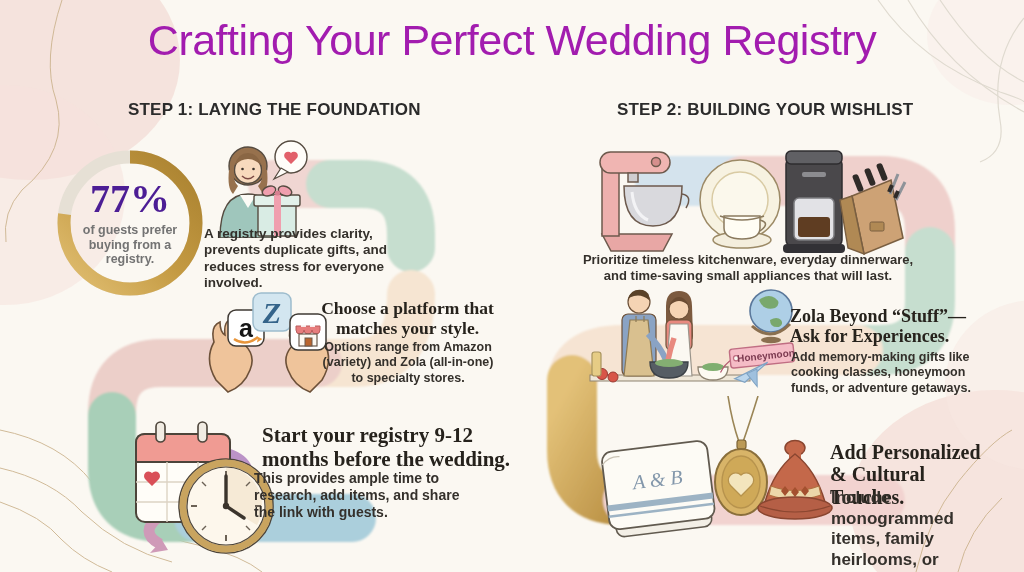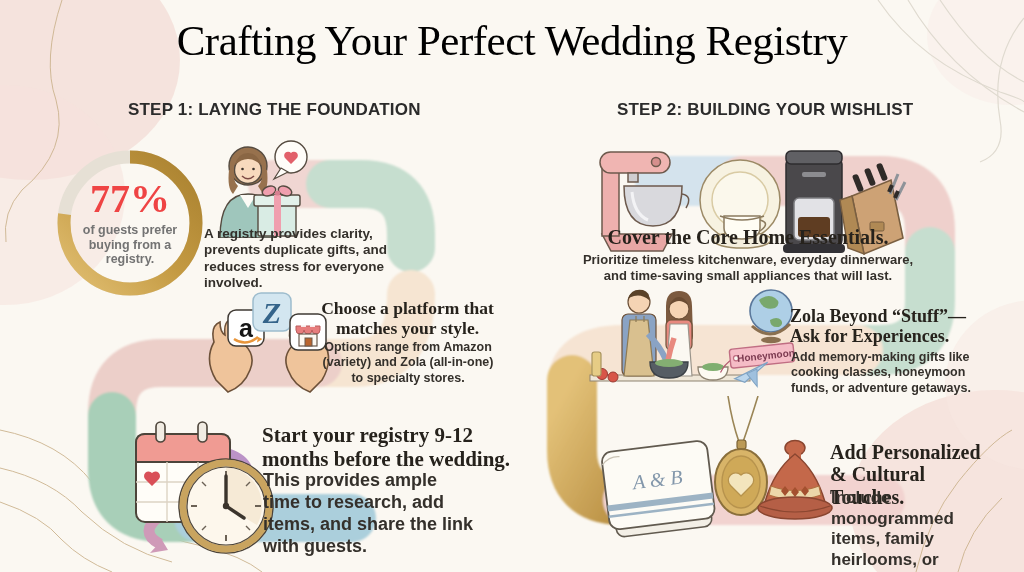--- a/index.html
+++ b/index.html
@@ -4,41 +4,41 @@
 <style>
   * { margin:0; padding:0; box-sizing:border-box; }
   html,body { background:#ece8e0; }
   .canvas {
     position:relative; width:1024px; height:572px; overflow:hidden;
     background:#fbf8f2; font-family:"Liberation Sans",sans-serif; color:#26221c;
   }
   .abs { position:absolute; }
   .title {
     position:absolute; top:16px; left:0; width:100%; text-align:center;
-    font-family:Liberation Serif, serif; font-weight:normal; font-size:43px;
-    color:#000000; letter-spacing:-0.5px;
+    font-family:Liberation Sans, sans-serif; font-weight:normal; font-size:43px;
+    color:#a21caf; letter-spacing:-0.5px;
   }
   .step-head {
     position:absolute; font-size:17px; font-weight:bold; color:#2b2b2b; letter-spacing:0.2px;
   }
   .item-head {
     position:absolute; font-family:"Liberation Serif",serif; font-weight:bold;
     color:#26221c; line-height:1.12;
   }
   .item-body {
     position:absolute; font-weight:600; color:#34302b; line-height:1.22;
   }
   .center { text-align:center; }
   .donut-center {
     position:absolute; inset:0; display:flex; flex-direction:column;
     align-items:center; justify-content:center; text-align:center;
   }
   .donut-value {
     font-family:"Liberation Serif",serif; font-weight:bold; font-size:40px;
-    color:#ef4444; line-height:1;
+    color:#4c1d95; line-height:1;
   }
   .donut-caption {
     width:114px; margin-top:4px; font-size:12.5px; font-weight:bold;
     color:#737373; line-height:1.18;
   }
 </style>
 </head>
 <body>
 
 <div class="canvas">
@@ -204,21 +204,21 @@
         <path d="M100,59 v6 M100,123 v6 M65,94 h6 M129,94 h6"></path>
         <path d="M76,70 l4,4 M124,70 l-4,4 M76,118 l4,-4 M124,118 l-4,-4" stroke-width="1.4"></path>
       </g>
       <path d="M100,94 L100,64" stroke="#3b342c" stroke-width="3.4" stroke-linecap="round"></path>
       <path d="M100,94 L118,106" stroke="#3b342c" stroke-width="3.4" stroke-linecap="round"></path>
       <circle cx="100" cy="94" r="3.2" fill="#3b342c"></circle>
     </g>
   </svg>
 
   <div class="item-head" style="left:262px;top:424px;width:252px;font-size:21px">Start your registry 9-12 months before the wedding.</div>
-  <div class="item-body" style="left:263px;top:470px;width:216px;font-size:18px">This provides ample time to research, add items, and share the link with guests.</div>
+  <div class="item-body" style="left:254px;top:470px;width:216px;font-size:14px">This provides ample time to research, add items, and share the link with guests.</div>
 
   <svg class="abs" style="left:590px;top:134px" width="318" height="130" viewBox="0 0 318 130">
     <g stroke="#6d5a4d" stroke-width="1.5">
       <path d="M12,100 H82 L73,117 H21 Z" fill="#e8a7a5"></path>
       <rect x="12" y="32" width="17" height="70" fill="#eeb0ae"></rect>
       <rect x="10" y="18" width="70" height="21" rx="10.5" fill="#f0b5b2"></rect>
       <circle cx="66" cy="28" r="4.5" fill="#d58f8d"></circle>
       <rect x="38" y="39" width="10" height="9" fill="#cfcdd0"></rect>
       <path d="M34,52 Q34,92 63,92 Q92,92 92,52 Z" fill="#d9d9dd"></path>
       <path d="M42,58 Q44,80 58,86" stroke="#f3f3f5" stroke-width="3" fill="none"></path>
@@ -245,21 +245,20 @@
       <polygon points="262,62 274,120 258,114 250,66" fill="#b08954" stroke="#7a5f41" stroke-width="1.4"></polygon>
       <rect x="265" y="40" width="6" height="18" rx="2.5" fill="#2f2b28" transform="rotate(-22 268 49)"></rect>
       <rect x="277" y="34" width="6" height="18" rx="2.5" fill="#2f2b28" transform="rotate(-22 280 43)"></rect>
       <rect x="289" y="29" width="6" height="18" rx="2.5" fill="#2f2b28" transform="rotate(-22 292 38)"></rect>
       <path d="M300,60 L308,40 M306,66 L315,48" stroke="#8e9399" stroke-width="3"></path>
       <path d="M299,58 l3,-7 M305,64 l3,-7" stroke="#2f2b28" stroke-width="4"></path>
       <rect x="280" y="88" width="14" height="9" rx="1.5" fill="#b08954" stroke="#7a5f41" stroke-width="1"></rect>
     </g>
   </svg>
 
-  <div class="item-head center" style="left:588px;top:226px;width:320px;font-size:20px">Cover the Core Home Essentials.</div>
   <div class="item-body center" style="left:580px;top:252px;width:336px;font-size:13px">Prioritize timeless kitchenware, everyday dinnerware, and time-saving small appliances that will last.</div>
 
   <svg class="abs" style="left:586px;top:276px" width="220" height="132" viewBox="0 0 220 132">
     <rect x="4" y="99" width="160" height="6" fill="#efe7d8" stroke="#8d8270" stroke-width="1"></rect>
     <g stroke="#6d5139" stroke-width="1.2">
       <rect x="36" y="38" width="34" height="62" rx="6" fill="#8aa3c4"></rect>
       <polygon points="44,44 62,44 68,100 38,100" fill="#d9c08f" stroke="#8d7a55"></polygon>
       <path d="M50,46 L50,40 M58,46 L58,40" stroke="#8d7a55"></path>
       <circle cx="53" cy="26" r="11" fill="#f5d4b4"></circle>
       <path d="M42,23 Q45,12 57,14 Q64,16 63,24 Q56,18 48,20 Q44,21 42,23 Z" fill="#5a4228" stroke="none"></path>

